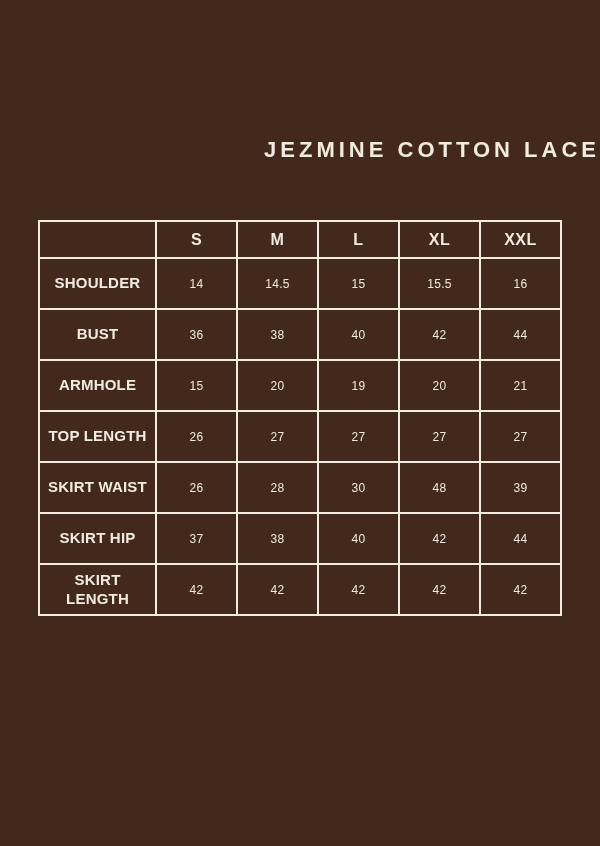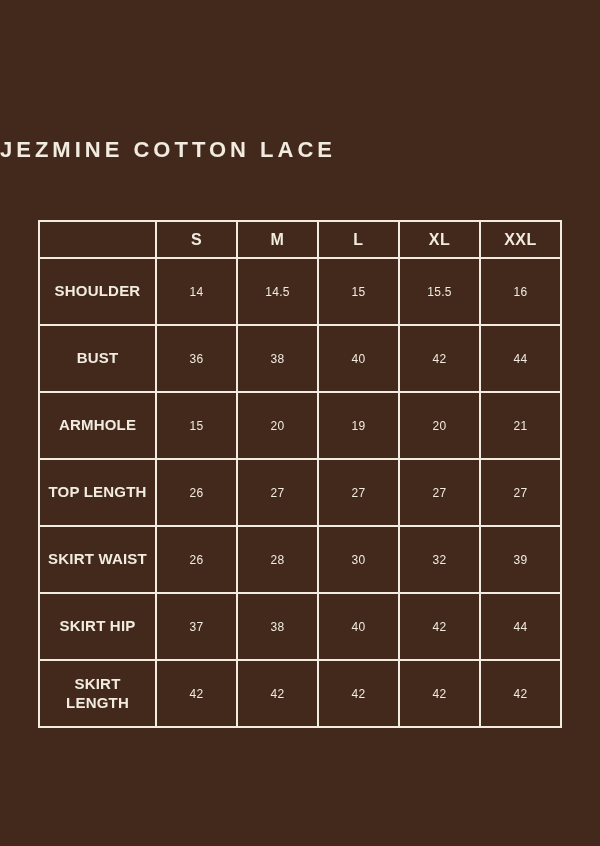--- a/index.html
+++ b/index.html
@@ -16,21 +16,21 @@
     color: var(--fg);
     overflow: hidden;
   }
   .page {
     width: 600px;
     height: 846px;
     position: relative;
   }
   .title {
     padding-top: 131px;
-    text-align: left;
+    text-align: right;
     font-size: 22px;
     font-weight: bold;
     letter-spacing: 4px;
     line-height: 37px;
     color: var(--fg);
   }
   table.size-table {
     margin: 52px auto 0 auto;
     width: 524px;
     border-collapse: collapse;
@@ -44,21 +44,21 @@
     color: var(--fg);
     padding: 0 2px;
   }
   thead tr { height: 37px; }
   thead th {
     font-size: 16px;
     font-weight: bold;
     letter-spacing: 0.5px;
   }
   th.label-col { width: 117px; }
-  tbody tr { height: 67px; }
+  tbody tr { height: 51px; }
   tbody th.row-label {
     font-size: 15px;
     font-weight: bold;
     white-space: pre-line;
     line-height: 1.25;
     letter-spacing: 0.2px;
   }
   tbody td {
     font-size: 12px;
     font-weight: normal;
@@ -116,21 +116,21 @@
         <td>27</td>
         <td>27</td>
         <td>27</td>
         <td>27</td>
       </tr>
       <tr>
         <th class="row-label">SKIRT WAIST</th>
         <td>26</td>
         <td>28</td>
         <td>30</td>
-        <td>32</td>
+        <td>48</td>
         <td>39</td>
       </tr>
       <tr>
         <th class="row-label">SKIRT HIP</th>
         <td>37</td>
         <td>38</td>
         <td>40</td>
         <td>42</td>
         <td>44</td>
       </tr>

